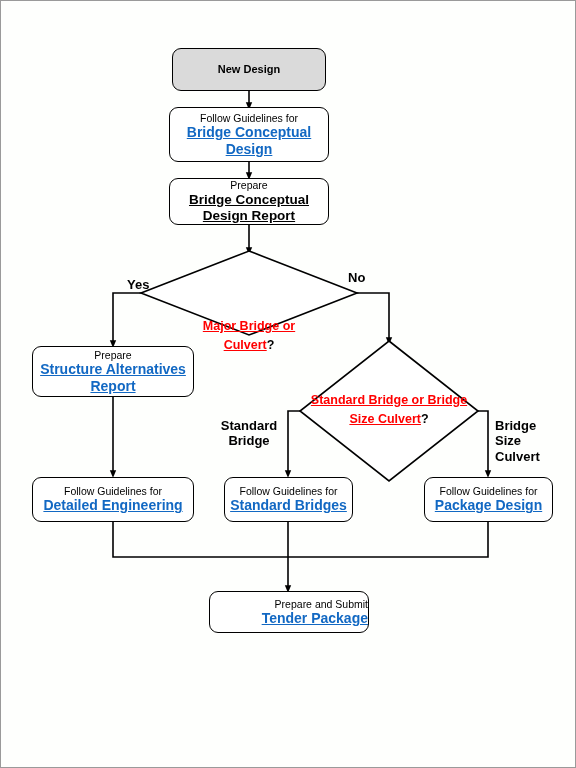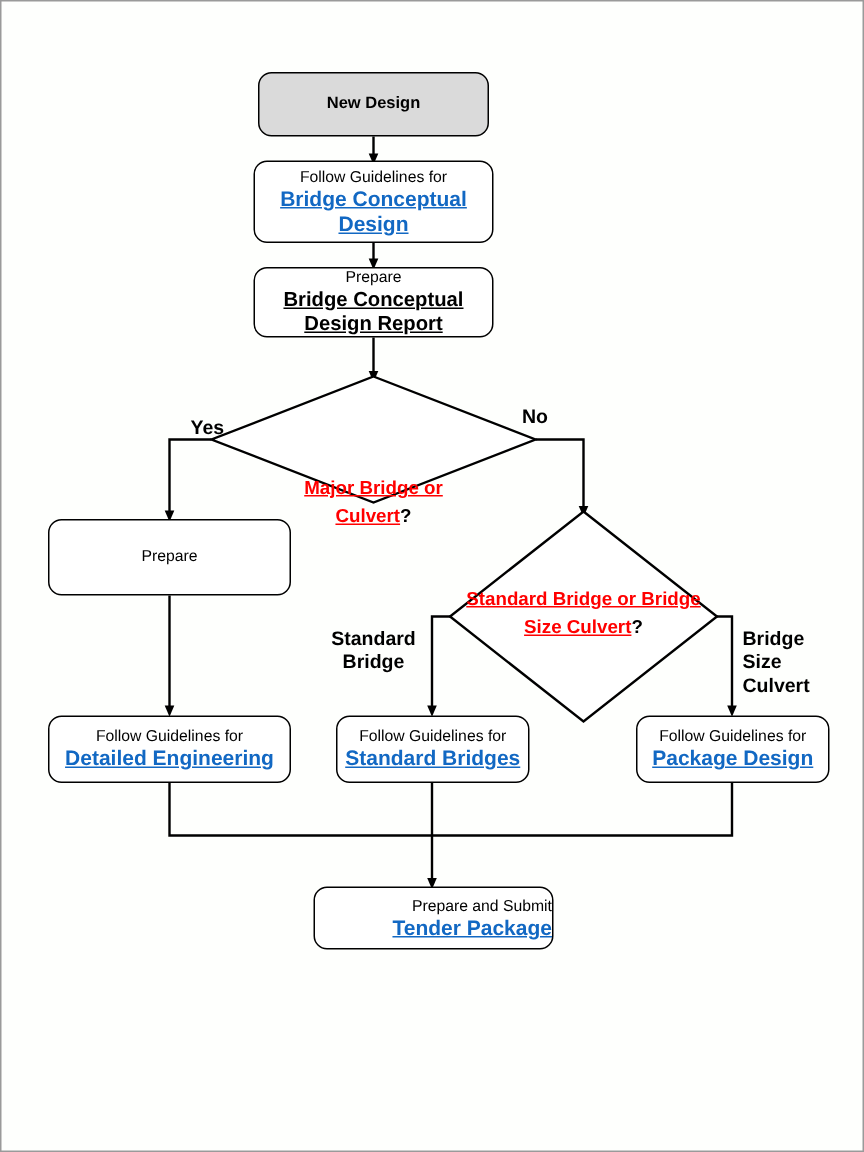--- a/index.html
+++ b/index.html
@@ -144,20 +144,21 @@
 
   <div class="diamond-label" style="left:176px; top:270px; width:144px;margin-top:44px;">
     <span class="red-link">Major Bridge or Culvert</span><span class="qmark">?</span>
   </div>
 
   <div class="edge-label" style="left:126px; top:255px;margin-top:21px;">Yes</div>
   <div class="edge-label" style="left:347px; top:269px;">No</div>
 
   <div class="node" style="left:31px; top:345px; width:162px; height:51px;">
     <span class="cap">Prepare</span>
+    <span class="main-link">Structure Alternatives Report</span>
   </div>
 
   <div class="diamond-label" style="left:307px; top:388px; width:162px;">
     <span class="red-link">Standard Bridge or Bridge Size Culvert</span><span class="qmark">?</span>
   </div>
 
   <div class="edge-label" style="left:494px; top:417px; width:54px; text-align:left;">Bridge Size Culvert</div>
   <div class="edge-label" style="left:217px; top:417px; width:62px; text-align:center;">Standard Bridge</div>
 
   <div class="node" style="left:31px; top:476px; width:162px; height:45px;">

